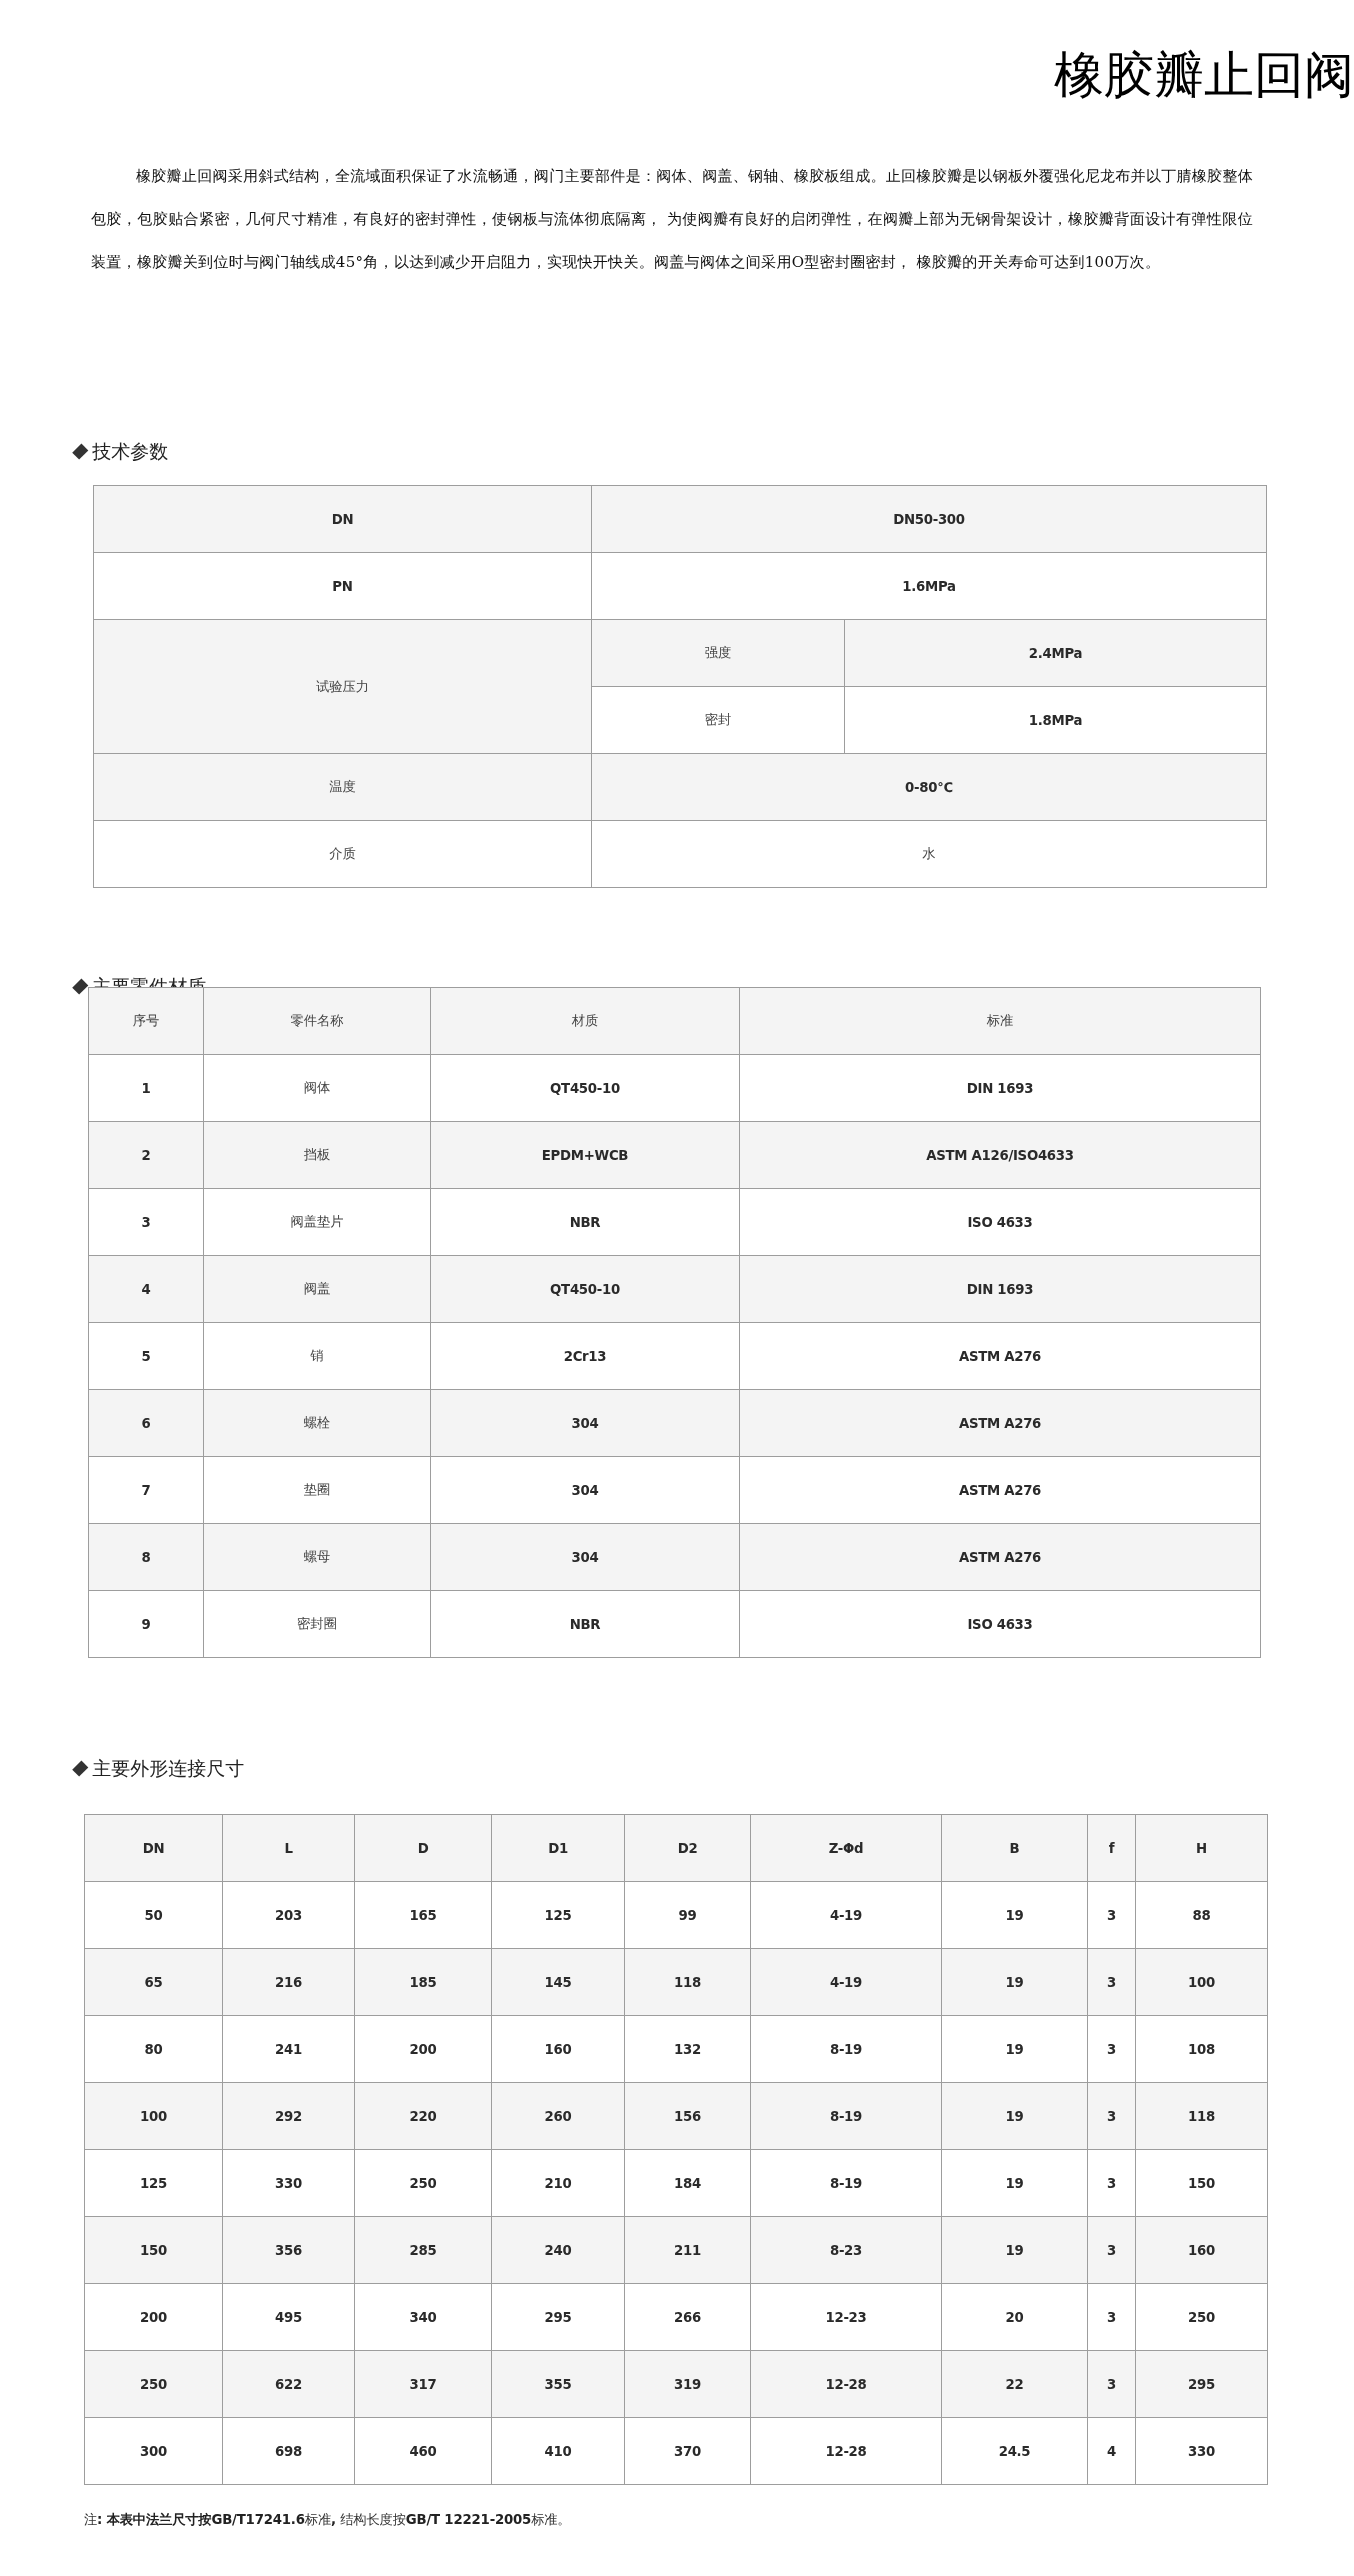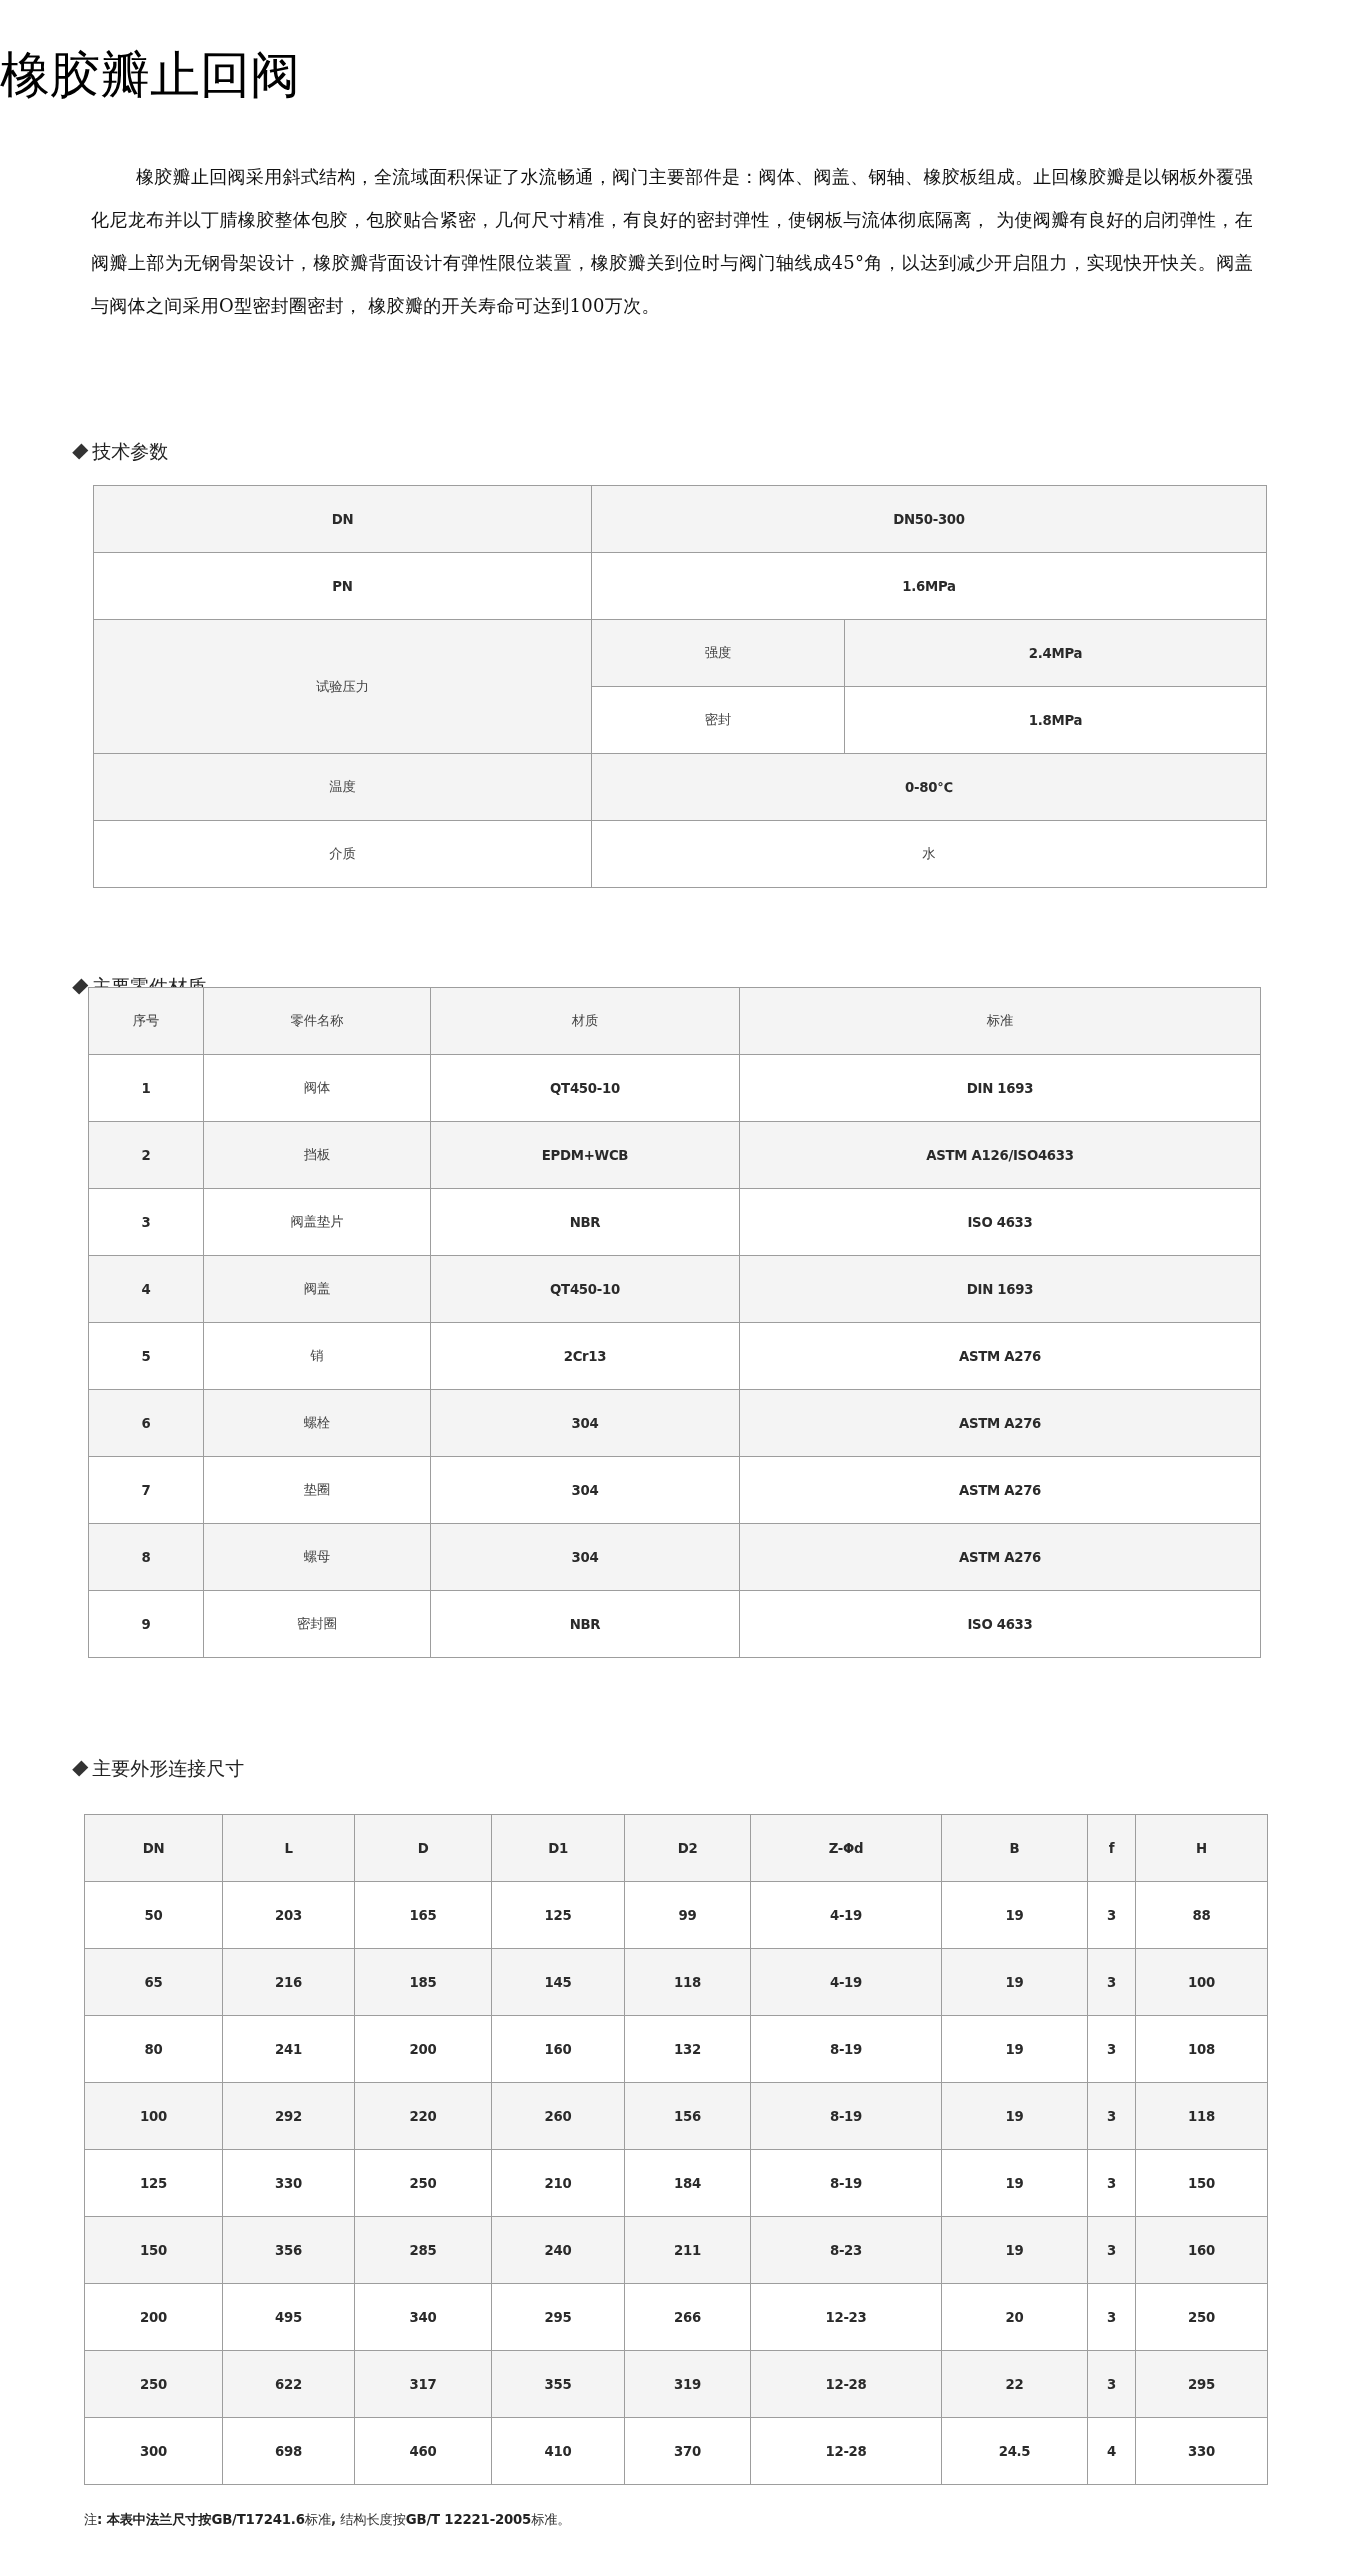--- a/index.html
+++ b/index.html
@@ -1,21 +1,21 @@
 <!DOCTYPE html>
 <html style="font-size:11.2px"><head>
 <meta charset="utf-8">
 <style>
   html, body { margin: 0; padding: 0; background: #ffffff; }
   body { width: 1354px; height: 2576px; position: relative; overflow: hidden;
          font-family: "DejaVu Serif", "Liberation Serif", serif; color: #111; }
-  .title { position: absolute; left: 0; top: 40px; width: 1354px; text-align: left;
+  .title { position: absolute; left: 0; top: 40px; width: 1354px; text-align: right;
            font-size: 50px; line-height: 70px; font-family: "DejaVu Serif", serif; color: #000; margin: 0; font-weight: normal; }
   .intro { position: absolute; left: 91px; top: 155px; width: 1162px;
-           font-size: 18px; line-height: 43px; text-indent: 45px; text-align: justify;
+           font-size: 15px; line-height: 43px; text-indent: 45px; text-align: justify;
            font-family: "DejaVu Serif", serif; color: #111; margin: 0; letter-spacing: 0.3px; }
   .section-title { position: absolute; left: 74px; font-size: 19px; line-height: 28px;
                    font-family: "DejaVu Serif", serif; color: #222; margin: 0; font-weight: normal; }
   .section-title .diamond { display: inline-block; width: 12.6px; height: 12.6px; background: #333;
                             transform: rotate(45deg) scaleX(0.75); margin-right: 5.6px; position: relative; top: -0.7px; }
   table.grid { position: absolute; border-collapse: collapse; table-layout: fixed;
                font-family: "DejaVu Sans", "Liberation Sans", sans-serif; padding-left: 36px; }
   table.grid td { border: 1.4px solid #9d9d9d; text-align: center; vertical-align: middle;
                   height: 66px; padding: 0; font-size: 13.3px; color: #333; }
   table.grid td.b { font-weight: bold; color: #2a2a2a; letter-spacing: -0.3px; }

